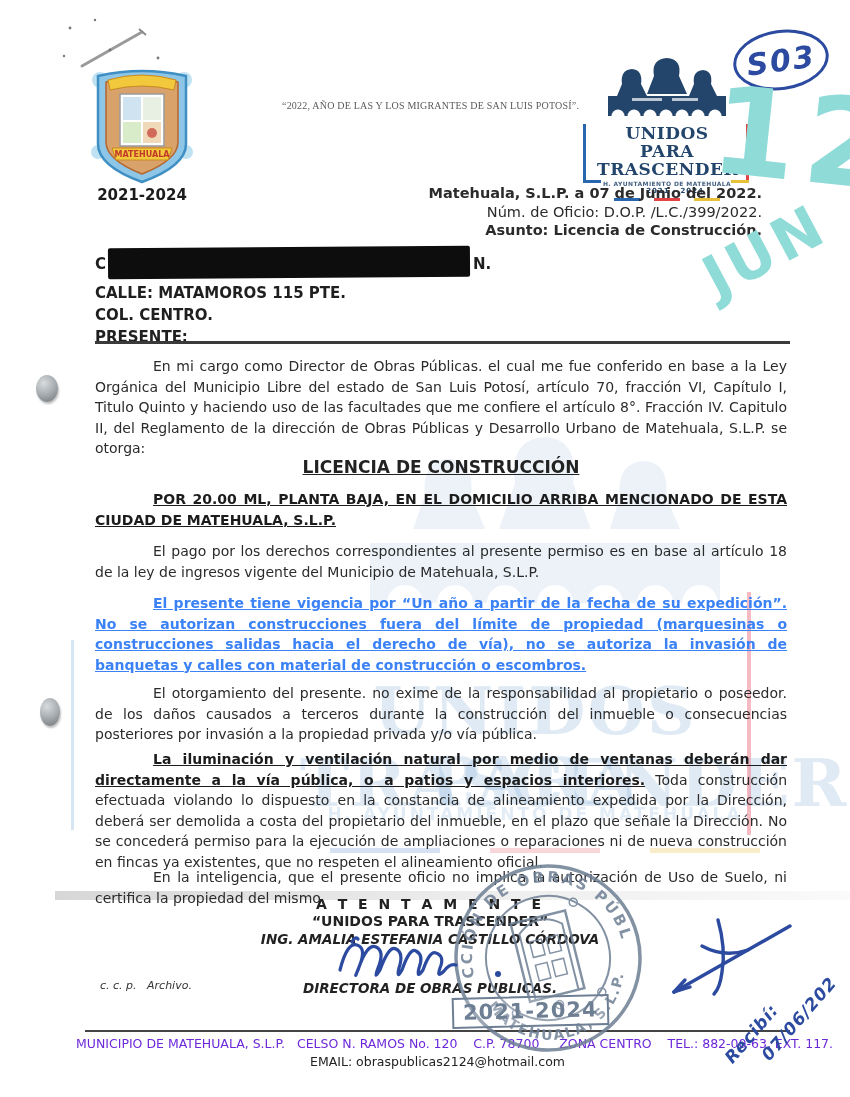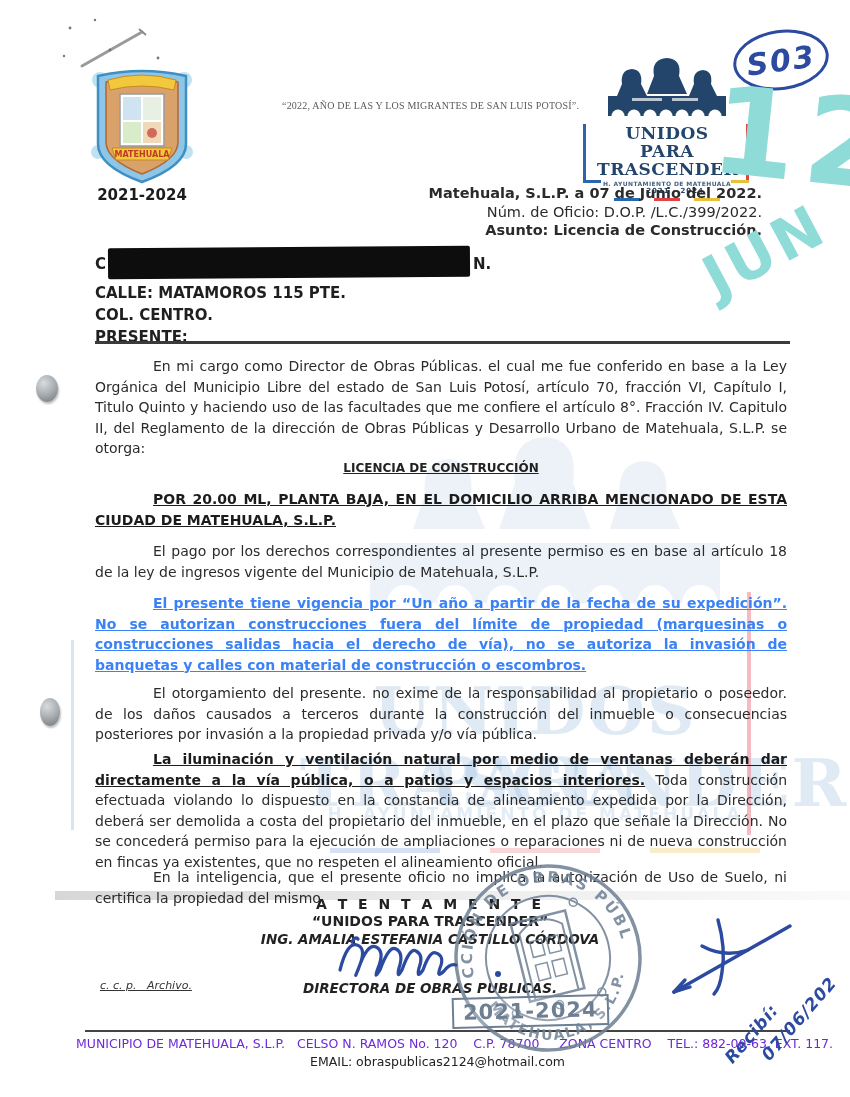--- a/index.html
+++ b/index.html
@@ -196,21 +196,21 @@
     <div><span>C</span><span class="redactbar"></span><span>N.</span></div>
     <div>CALLE: MATAMOROS 115 PTE.</div>
     <div>COL. CENTRO.</div>
     <div>PRESENTE:</div>
   </div>
   <div class="abs rule-presente" style="z-index:2;"></div>
 
   <div class="abs para just indent" style="top:356px;z-index:2;">En mi cargo como Director de Obras Públicas. el cual me fue conferido en base a la Ley Orgánica del Municipio Libre del estado de San Luis Potosí, artículo 70, fracción VI, Capítulo I, Titulo Quinto y haciendo uso de las facultades que me confiere el artículo 8°. Fracción IV. Capitulo II, del Reglamento de la dirección de Obras Públicas y Desarrollo Urbano de Matehuala, S.L.P. se otorga:</div>
 
   <div class="abs" style="left:95px;top:457px;width:692px;text-align:center;z-index:2;">
-    <span class="bold und" style="font-size:12px;color:#222;">LICENCIA DE CONSTRUCCIÓN</span>
+    <span class="bold und" style="font-size:17px;color:#222;">LICENCIA DE CONSTRUCCIÓN</span>
   </div>
 
   <div class="abs para just indent bold und" style="top:489px;color:#1c1c1c;z-index:2;">POR 20.00 ML, PLANTA BAJA, EN EL DOMICILIO ARRIBA MENCIONADO DE ESTA CIUDAD DE MATEHUALA, S.L.P.</div>
 
   <div class="abs para just indent" style="top:541px;z-index:2;">El pago por los derechos correspondientes al presente permiso es en base al artículo 18 de la ley de ingresos vigente del Municipio de Matehuala, S.L.P.</div>
 
   <div class="abs para just indent bold und" style="top:593px;color:#3b82f6;z-index:2;">El presente tiene vigencia por “Un año a partir de la fecha de su expedición”. No se autorizan construcciones fuera del límite de propiedad (marquesinas o construcciones salidas hacia el derecho de vía), no se autoriza la invasión de banquetas y calles con material de construcción o escombros.</div>
 
   <div class="abs para just indent" style="top:683px;z-index:2;">El otorgamiento del presente. no exime de la responsabilidad al propietario o poseedor. de los daños causados a terceros durante la construcción del inmueble o consecuencias posteriores por invasión a la propiedad privada y/o vía pública.</div>
 
@@ -258,21 +258,21 @@
     <text fill="#6e7f94" font-size="15" font-weight="bold" letter-spacing="2.5" font-family="DejaVu Sans, sans-serif">
       <textPath href="#arcT" startOffset="50%" text-anchor="middle">DIRECCIÓN DE OBRAS PÚBLICAS</textPath>
     </text>
     <text fill="#6e7f94" font-size="14" font-weight="bold" letter-spacing="2" font-family="DejaVu Sans, sans-serif">
       <textPath href="#arcB" startOffset="50%" text-anchor="middle">MATEHUALA, S.L.P.</textPath>
     </text>
   </svg>
 
   <div class="abs termbox" style="z-index:3;">2021-2024</div>
 
-  <div class="abs ccp pre" style="z-index:2;text-decoration:underline;">c. c. p.   Archivo.</div>
+  <div class="abs ccp pre" style="z-index:2;">c. c. p.   Archivo.</div>
 
   <svg class="abs" style="left:662px;top:912px;z-index:4;" width="140" height="100" viewBox="0 0 140 100">
     <g stroke="#2b4aa0" stroke-width="3.4" fill="none" stroke-linecap="round">
       <path d="M128,14 L12,80"></path>
       <path d="M12,80 l16,-5"></path>
       <path d="M12,80 l11,-12"></path>
       <path d="M56,8 q8,28 4,52 q-2,16 -8,22"></path>
       <path d="M40,34 q22,12 46,4"></path>
     </g>
   </svg>

